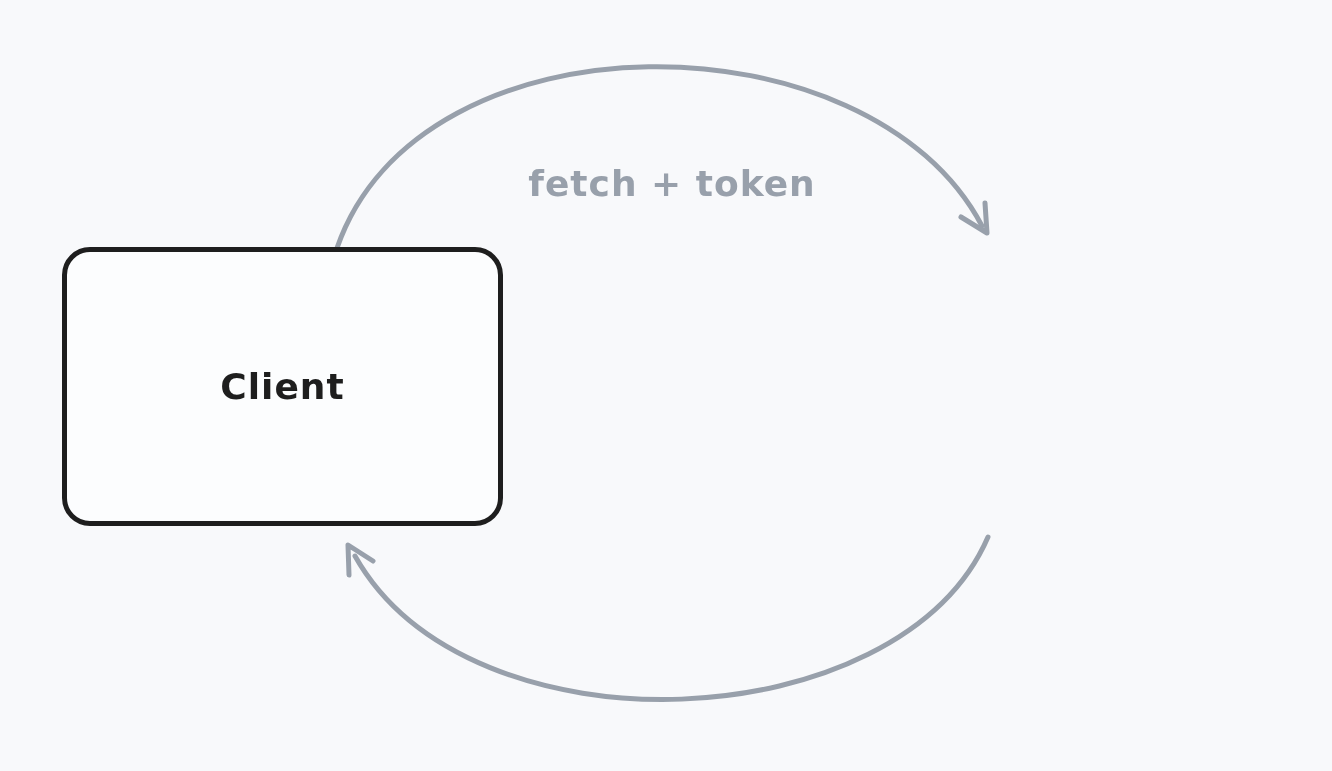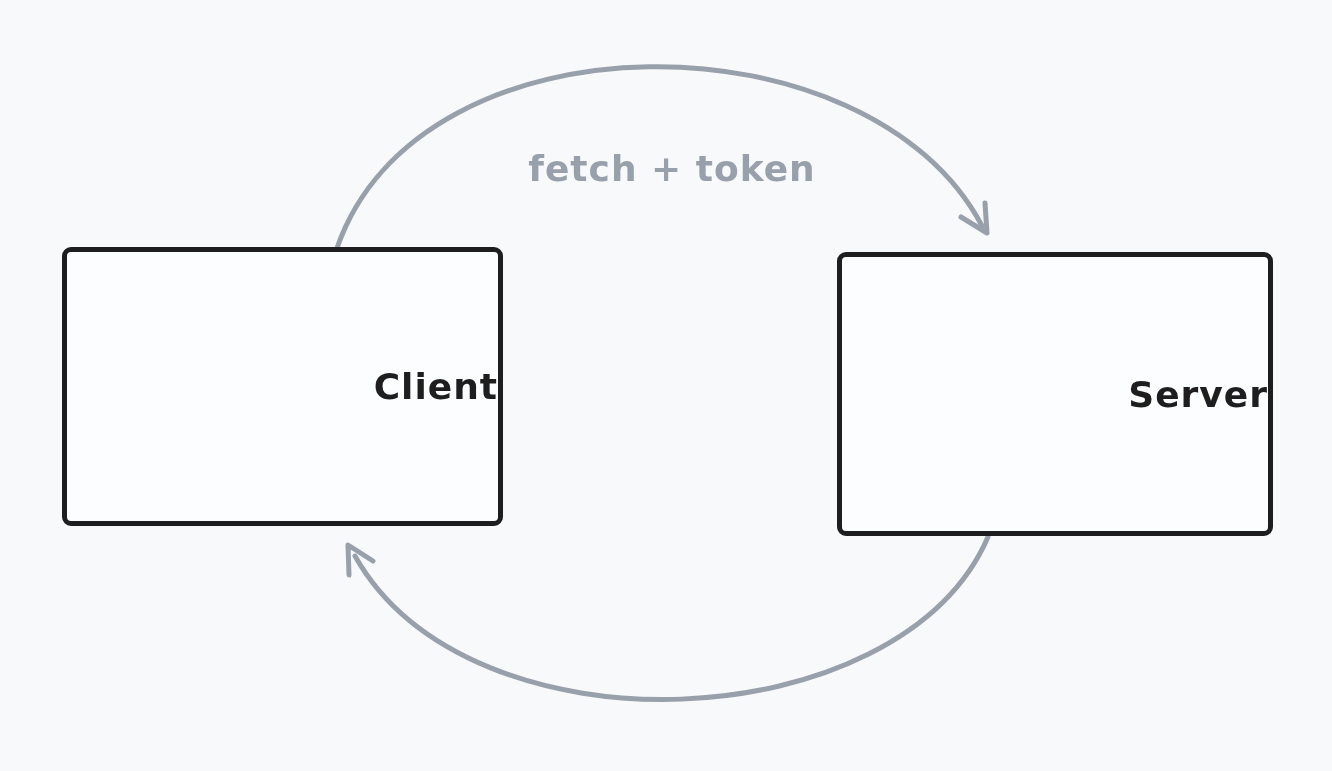--- a/index.html
+++ b/index.html
@@ -38,44 +38,44 @@
   .edge-head {
     fill: none;
     stroke: var(--arrow);
     stroke-width: 5;
     stroke-linecap: round;
     stroke-linejoin: round;
   }
   .node {
     position: absolute;
     border: 5.5px solid var(--node-stroke);
-    border-radius: 9px;
+    border-radius: 28px;
     background: var(--node-fill);
     display: flex;
     align-items: center;
-    justify-content: flex-end;
+    justify-content: center;
   }
   .node-client { left: 62px; top: 247px; width: 441px; height: 279px; }
   .node-server { left: 837px; top: 252px; width: 436px; height: 284px; }
   .node-label {
     color: var(--node-label-text);
     font-size: 36px;
     font-weight: 700;
     letter-spacing: 1px;
   }
   .edge-label {
     position: absolute;
     color: var(--edge-label-text);
     font-size: 36px;
     font-weight: 700;
     letter-spacing: 1px;
     white-space: nowrap;
     transform: translate(-50%, -50%);
   }
-  .edge-label-top { left: 672px; top: 168px; }
+  .edge-label-top { left: 672px; top: 183px; }
   .edge-label-bottom { left: 652px; top: 614px; }
 </style>
 </head>
 <body>
 
 <div class="canvas">
 
   <svg class="arrow-layer" viewBox="0 0 1332 771">
     <g>
       <path class="edge-path" d="M 337 248 C 420 8, 870 12, 982 226"></path>
@@ -84,20 +84,17 @@
     <g>
       <path class="edge-path" d="M 988 537 C 900 740, 470 760, 355 556"></path>
       <polyline class="edge-head" points="349,575 348,545 373,561"></polyline>
     </g>
   </svg>
 
   <div class="node node-client">
     <span class="node-label">Client</span>
   </div>
 
-  <div class="node node-server">
-    <span class="node-label">Server</span>
-  </div>
 
   <div class="edge-label edge-label-top">fetch + token</div>
 
 
 </div>
 
 </body></html>

